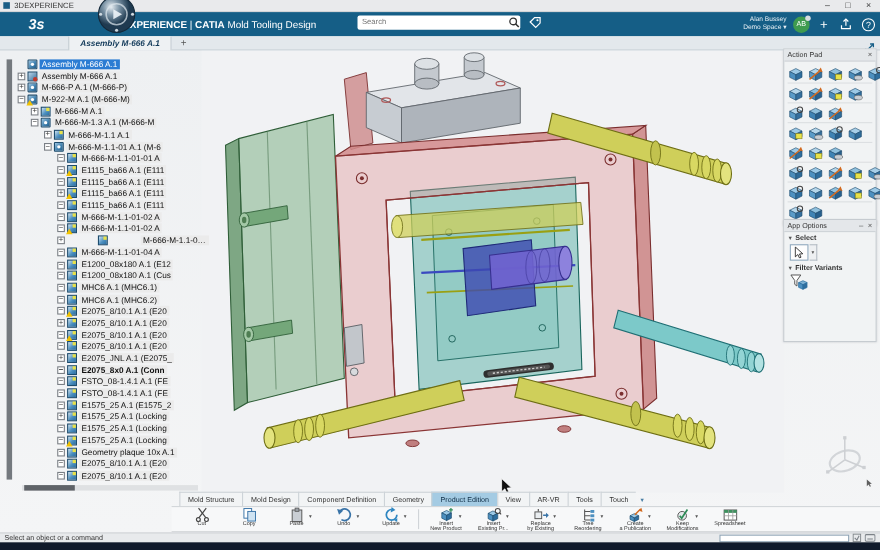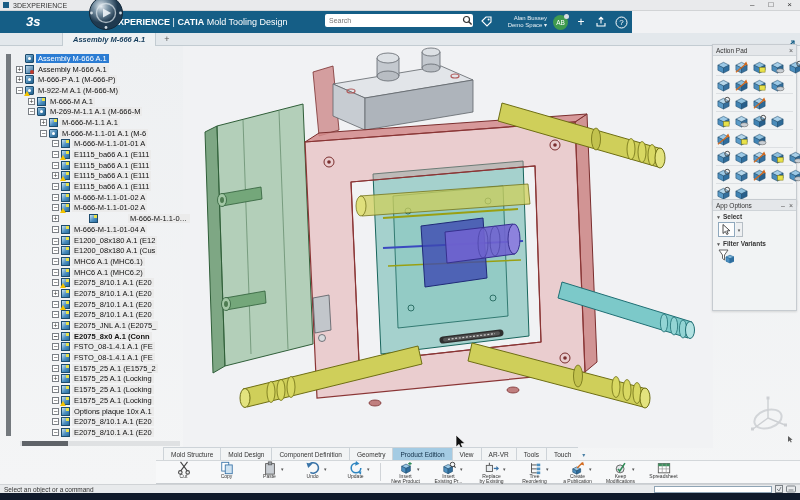--- a/index.html
+++ b/index.html
@@ -7,21 +7,21 @@
   #app { position:relative; width:800px; height:500px; background:#f1f2f4; }
 
   
   #title-bar { position:absolute; left:0; top:0; width:800px; height:11px; background:#e9eaec; border-bottom:1px solid #d2d4d6; display:flex; align-items:center; }
   #win-icon { width:6px; height:6px; background:#1b5e86; margin:0 4px 0 3px; }
   #win-title { font-size:7px; color:#333; }
   #win-controls { margin-left:auto; display:flex; gap:14px; padding-right:8px; }
   #win-controls span { font-size:8px; color:#333; line-height:10px; cursor:default; }
 
   
-  #app-header { position:absolute; left:0; top:11px; width:632px; height:22px; background:#155e86; display:flex; align-items:center; color:#fff; }
+  #app-header { position:absolute; left:0; top:11px; width:800px; height:22px; background:#155e86; display:flex; align-items:center; color:#fff; }
   #ds-logo { margin-left:26px; font-size:13px; font-style:italic; font-weight:bold; color:#fff; line-height:20px; }
   #compass-wrap { position:absolute; left:88px; top:-5px; width:36px; height:36px; z-index:30; }
   #header-title { margin-left:60px; font-size:9px; white-space:nowrap; }
   #header-title b { font-weight:bold; }
   #search-box { position:absolute; left:325px; top:3px; width:148px; height:13px; background:#fff; border-radius:2px; display:flex; align-items:center; }
   #search-input { border:none; outline:none; flex:1; font-size:7px; padding-left:4px; color:#444; background:transparent; font-family:"Liberation Sans",sans-serif; }
   #tag-icon { position:absolute; left:480px; top:3px; }
   #hdr-right { position:absolute; right:4px; top:0; height:22px; display:flex; align-items:center; gap:6px; }
   #user-block { text-align:right; font-size:6px; line-height:7px; color:#e8f0f5; }
   #avatar { position:relative; width:15px; height:15px; border-radius:50%; background:#3f9b4f; color:#fff; font-size:6.5px; display:flex; align-items:center; justify-content:center; }
@@ -350,21 +350,21 @@
           <span class="tlabel">M-922-M A.1 (M-666-M)</span>
         </div>
         <div class="tree-row" style="padding-left: 14px;">
           <span class="expander">+</span>
           <span class="ticon part"></span>
           <span class="tlabel">M-666-M A.1</span>
         </div>
         <div class="tree-row" style="padding-left: 14px;">
           <span class="expander">−</span>
           <span class="ticon product"></span>
-          <span class="tlabel">M-269-M-1.1 A.1 (M-666-M</span>
+          <span class="tlabel">M-666-M-1.3 A.1 (M-666-M</span>
         </div>
         <div class="tree-row" style="padding-left: 26px;">
           <span class="expander">+</span>
           <span class="ticon part"></span>
           <span class="tlabel">M-666-M-1.1 A.1</span>
         </div>
         <div class="tree-row" style="padding-left: 26px;">
           <span class="expander">−</span>
           <span class="ticon product"></span>
           <span class="tlabel">M-666-M-1.1-01 A.1 (M-6</span>
@@ -502,21 +502,21 @@
         <div class="tree-row" style="padding-left: 38px;">
           <span class="expander">−</span>
           <span class="ticon part">
             <i class="warn"></i>
           </span>
           <span class="tlabel">E1575_25 A.1 (Locking</span>
         </div>
         <div class="tree-row" style="padding-left: 38px;">
           <span class="expander">−</span>
           <span class="ticon part"></span>
-          <span class="tlabel">Options plaque 10x A.1</span>
+          <span class="tlabel">Geometry plaque 10x A.1</span>
         </div>
         <div class="tree-row" style="padding-left: 38px;">
           <span class="expander">−</span>
           <span class="ticon part"></span>
           <span class="tlabel">E2075_8/10.1 A.1 (E20</span>
         </div>
         <div class="tree-row" style="padding-left: 38px;">
           <span class="expander">−</span>
           <span class="ticon part"></span>
           <span class="tlabel">E2075_8/10.1 A.1 (E20</span>

